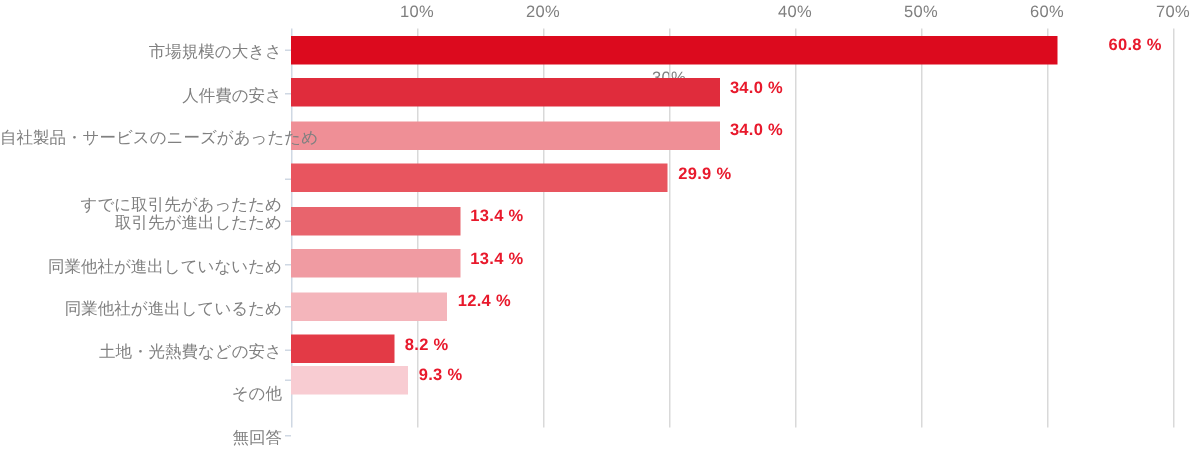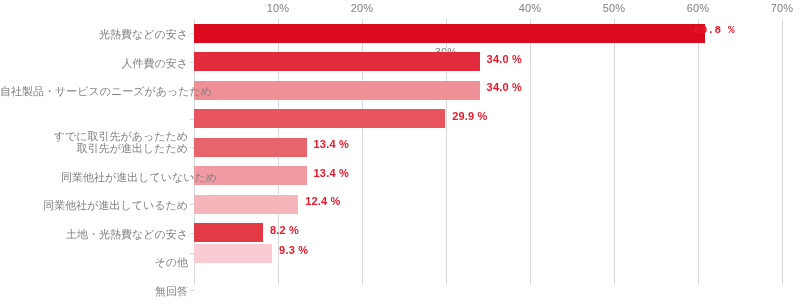--- a/index.html
+++ b/index.html
@@ -105,21 +105,21 @@
         <div class="gridline" style="left: 252px;"></div>
         <div class="gridline" style="left: 336px;"></div>
         <div class="gridline" style="left: 420px;"></div>
         <div class="gridline" style="left: 504px;"></div>
         <div class="gridline" style="left: 588px;"></div>
       </div>
     <div id="rows">
         <div class="row" style="top: 0px;">
           <div class="row-tick"></div>
           <div class="bar" style="width: 510.72px; background: rgb(220, 10, 30);"></div>
-          <div class="bar-value" style="left: 500px; font-family: Liberation Mono, monospace;">60.8 %</div>
+          <div class="bar-value" style="left: 545px;">60.8 %</div>
         </div>
         <div class="row" style="top: 28.5px;">
           <div class="row-tick"></div>
           <div class="bar" style="width: 285.6px; background: rgb(224, 44, 60);"></div>
           <div class="bar-value" style="left: 292.6px;">34.0 %</div>
         </div>
         <div class="row" style="top: 57px;">
           <div class="row-tick"></div>
           <div class="bar" style="width: 285.6px; background: rgb(239, 143, 150);"></div>
           <div class="bar-value" style="left: 292.6px;">34.0 %</div>
@@ -154,25 +154,25 @@
           <div class="bar" style="width: 78.12px; background: rgb(248, 204, 210);"></div>
           <div class="bar-value" style="left: 85.12px;">9.3 %</div>
         </div>
         <div class="row" style="top: 256.5px;">
           <div class="row-tick"></div>
         </div>
       </div>
   </div>
 
   <div id="cat-labels">
-      <div class="cat-label-wrap" style="top: 27px;">光熱費などの安さ</div>
+      <div class="cat-label-wrap" style="top: 27px;">市場規模の大きさ</div>
       <div class="cat-label-wrap" style="top: 55.5px;">人件費の安さ</div>
       <div class="cat-label-wrap" style="top: 84px;">自社製品・サービスのニーズがあったため</div>
       <div class="cat-label-wrap" style="top: 112.5px; margin-top: 16px;">すでに取引先があったため</div>
       <div class="cat-label-wrap" style="top: 141px;">取引先が進出したため</div>
-      <div class="cat-label-wrap" style="top: 169.5px; padding-left: 29px;">同業他社が進出していないため</div>
+      <div class="cat-label-wrap" style="top: 169.5px;">同業他社が進出していないため</div>
       <div class="cat-label-wrap" style="top: 198px;">同業他社が進出しているため</div>
       <div class="cat-label-wrap" style="top: 226.5px;">土地・光熱費などの安さ</div>
       <div class="cat-label-wrap" style="top: 255px;">その他</div>
       <div class="cat-label-wrap" style="top: 283.5px;">無回答</div>
     </div>
 
 </div>
 
 </body></html>

